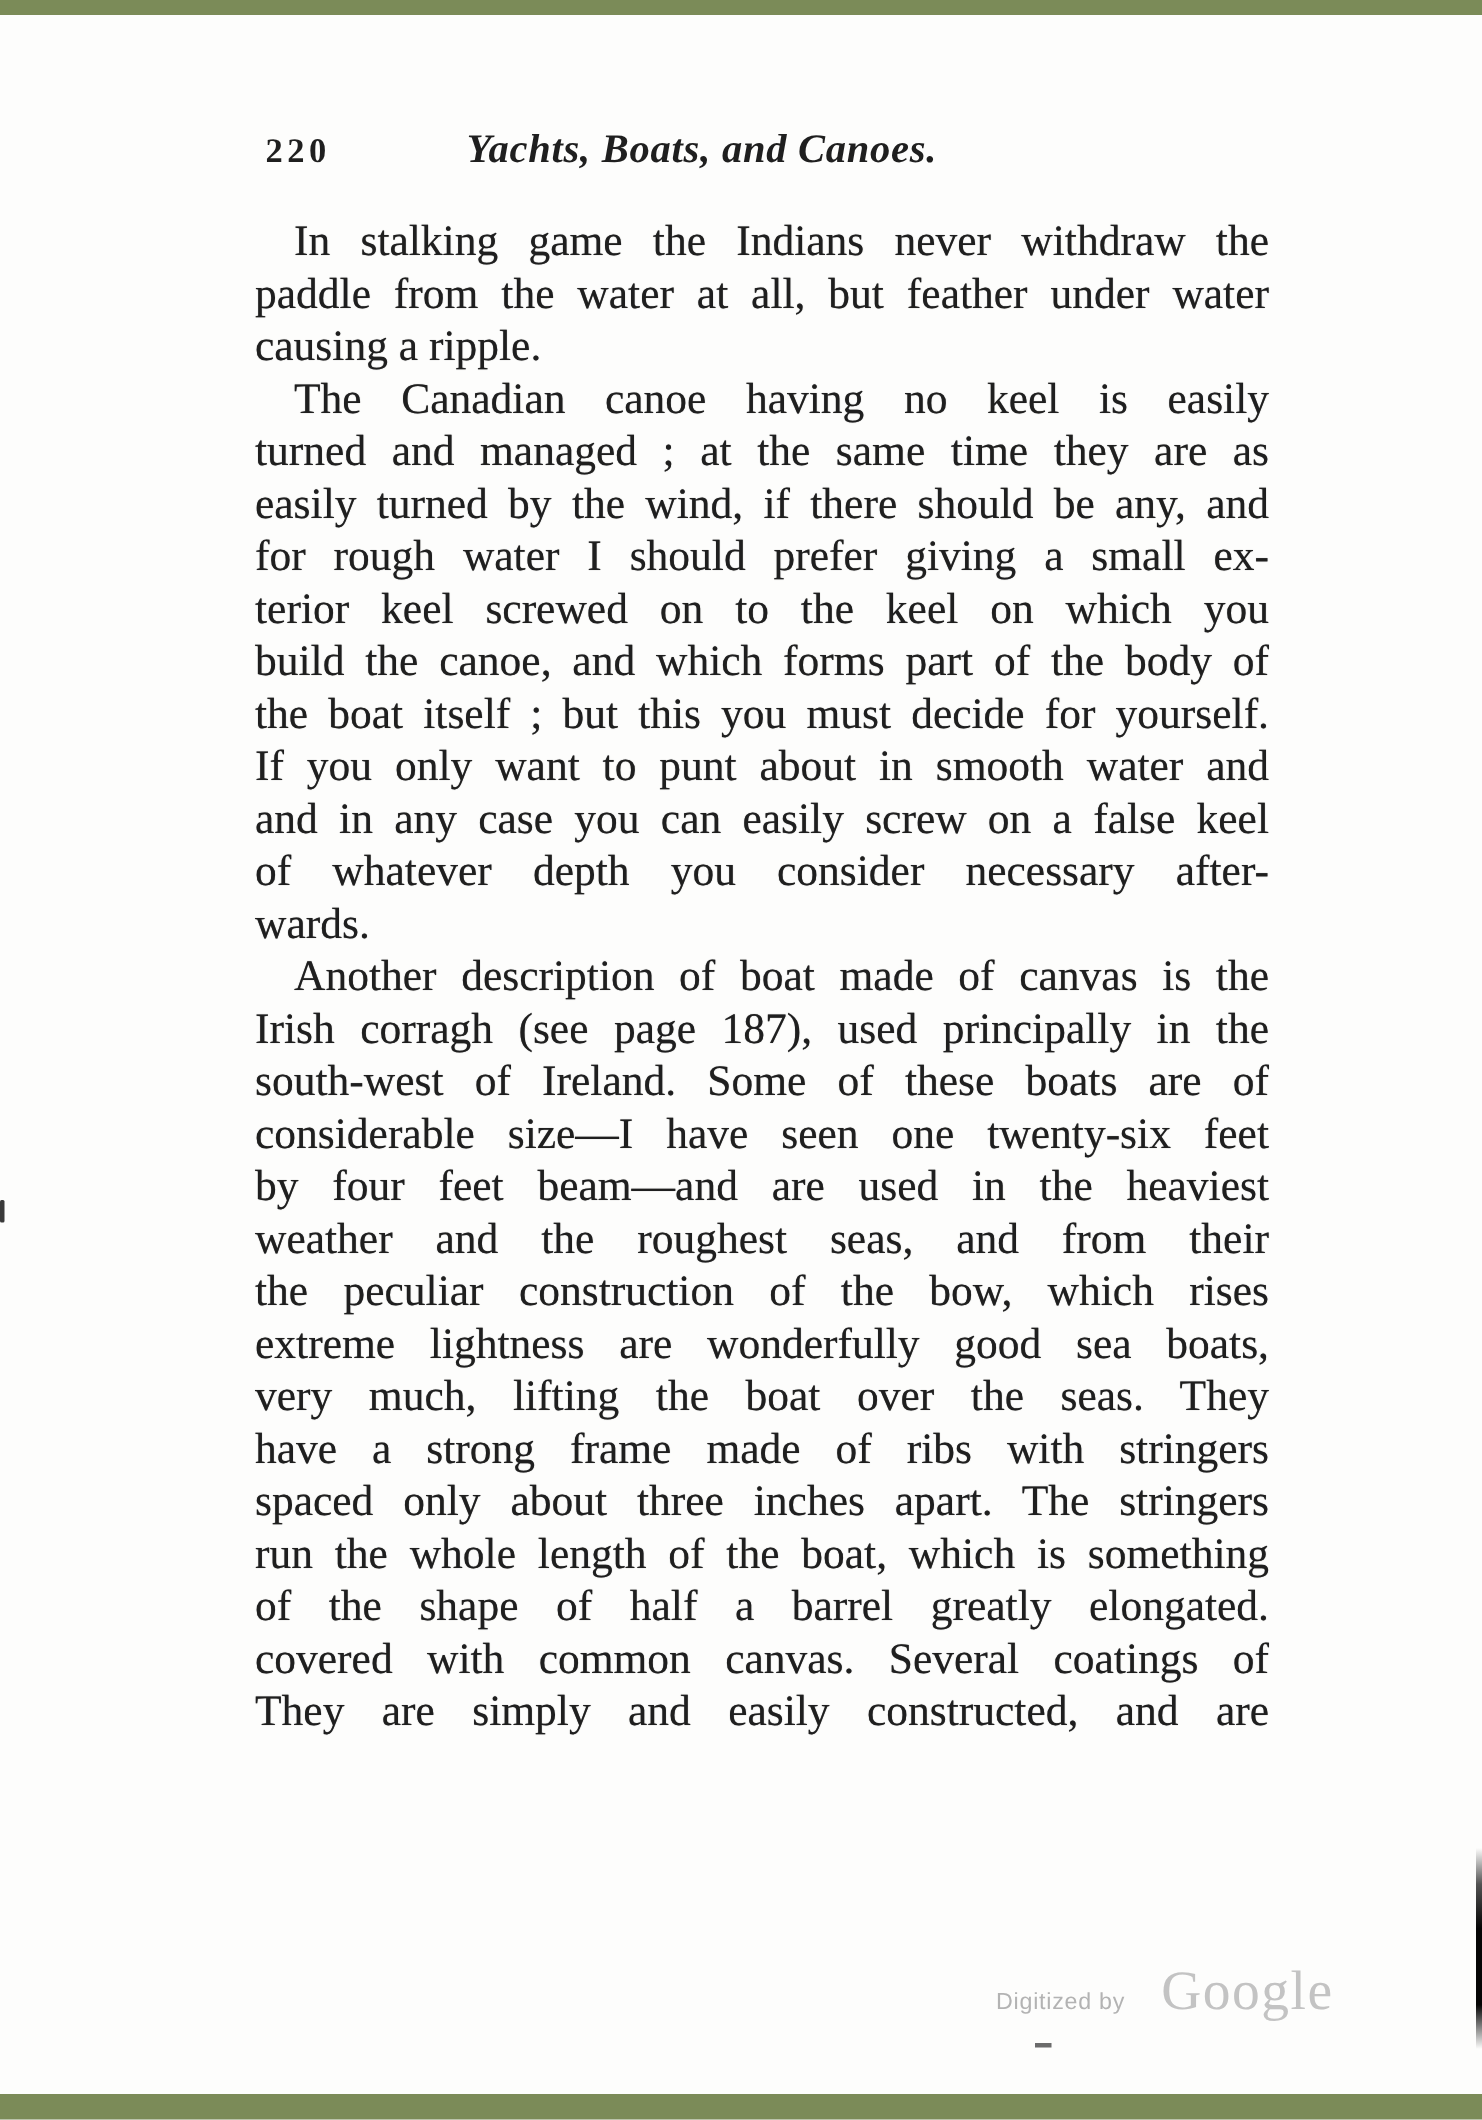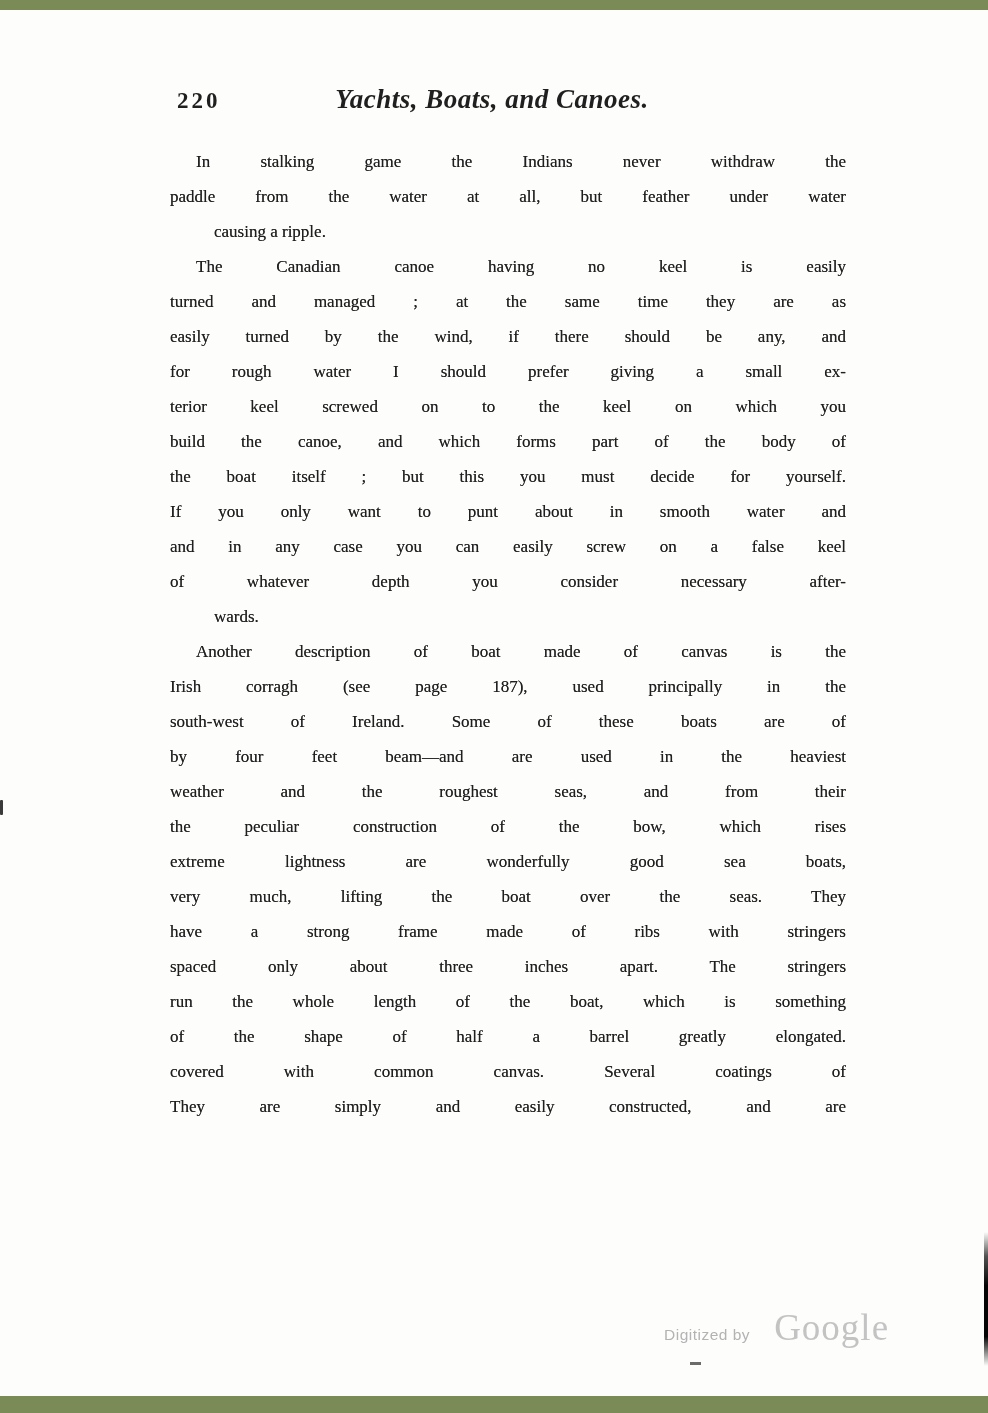--- a/index.html
+++ b/index.html
@@ -14,39 +14,39 @@
   .scan-edge { position: absolute; left: 0; width: 988px; }
   .scan-edge.top { top: 0; height: 10px; }
   .scan-edge.bottom { bottom: 0; height: 17px; }
 
   .header { position: absolute; top: 84px; left: 0; width: 836px; height: 34px; }
   .page-number {
     position: absolute; left: 177px; top: 4px;
     font-size: 23px; font-weight: 700; letter-spacing: 3px;
   }
   .running-title {
-    position: absolute; left: 492px; top: 0; transform: translateX(-50%);
+    position: absolute; left: 468px; top: 0; transform: translateX(-50%);
     white-space: nowrap;
     font-size: 27px; font-style: italic; font-weight: 700;
     letter-spacing: 0.5px;
   }
 
   .text-block {
     position: absolute; left: 170px; top: 144px; width: 676px;
-    font-size: 17px;
+    font-size: 29px;
     text-shadow: 0 0 0.5px rgba(10,10,10,0.65);
   }
   .paragraph { margin: 0; }
   .line {
     line-height: 35px;
     text-align: justify;
     text-align-last: justify;
     white-space: normal;
   }
-  .line.flush { text-align-last: left; margin-left: 44px; }
+  .line.flush { text-align-last: left; }
   .line.indent { text-indent: 26px; }
 
   .left-edge-mark {
     position: absolute; left: 0; top: 800px; width: 3px; height: 15px;
     background: #3a3a3a; border-radius: 1px;
   }
   .right-edge-line {
     position: absolute; right: 0; top: 1232px; width: 4px; height: 134px;
     background: linear-gradient(180deg, rgba(0,0,0,0) 0%, rgba(25,25,25,0.75) 18%,
                 #050505 40%, #050505 78%, rgba(0,0,0,0) 100%);
@@ -97,20 +97,21 @@
       <div class="line">the boat itself ; but this you must decide for yourself.</div>
       <div class="line">If you only want to punt about in smooth water and</div>
       <div class="line">and in any case you can easily screw on a false keel</div>
       <div class="line">of whatever depth you consider necessary after-</div>
       <div class="line flush">wards.</div>
     </div>
     <div class="paragraph">
       <div class="line indent">Another description of boat made of canvas is the</div>
       <div class="line">Irish corragh (see page 187), used principally in the</div>
       <div class="line">south-west of Ireland. Some of these boats are of</div>
+      <div class="line">considerable size—I have seen one twenty-six feet</div>
       <div class="line">by four feet beam—and are used in the heaviest</div>
       <div class="line">weather and the roughest seas, and from their</div>
       <div class="line">the peculiar construction of the bow, which rises</div>
       <div class="line">extreme lightness are wonderfully good sea boats,</div>
       <div class="line">very much, lifting the boat over the seas. They</div>
       <div class="line">have a strong frame made of ribs with stringers</div>
       <div class="line">spaced only about three inches apart. The stringers</div>
       <div class="line">run the whole length of the boat, which is something</div>
       <div class="line">of the shape of half a barrel greatly elongated.</div>
       <div class="line">covered with common canvas. Several coatings of</div>

